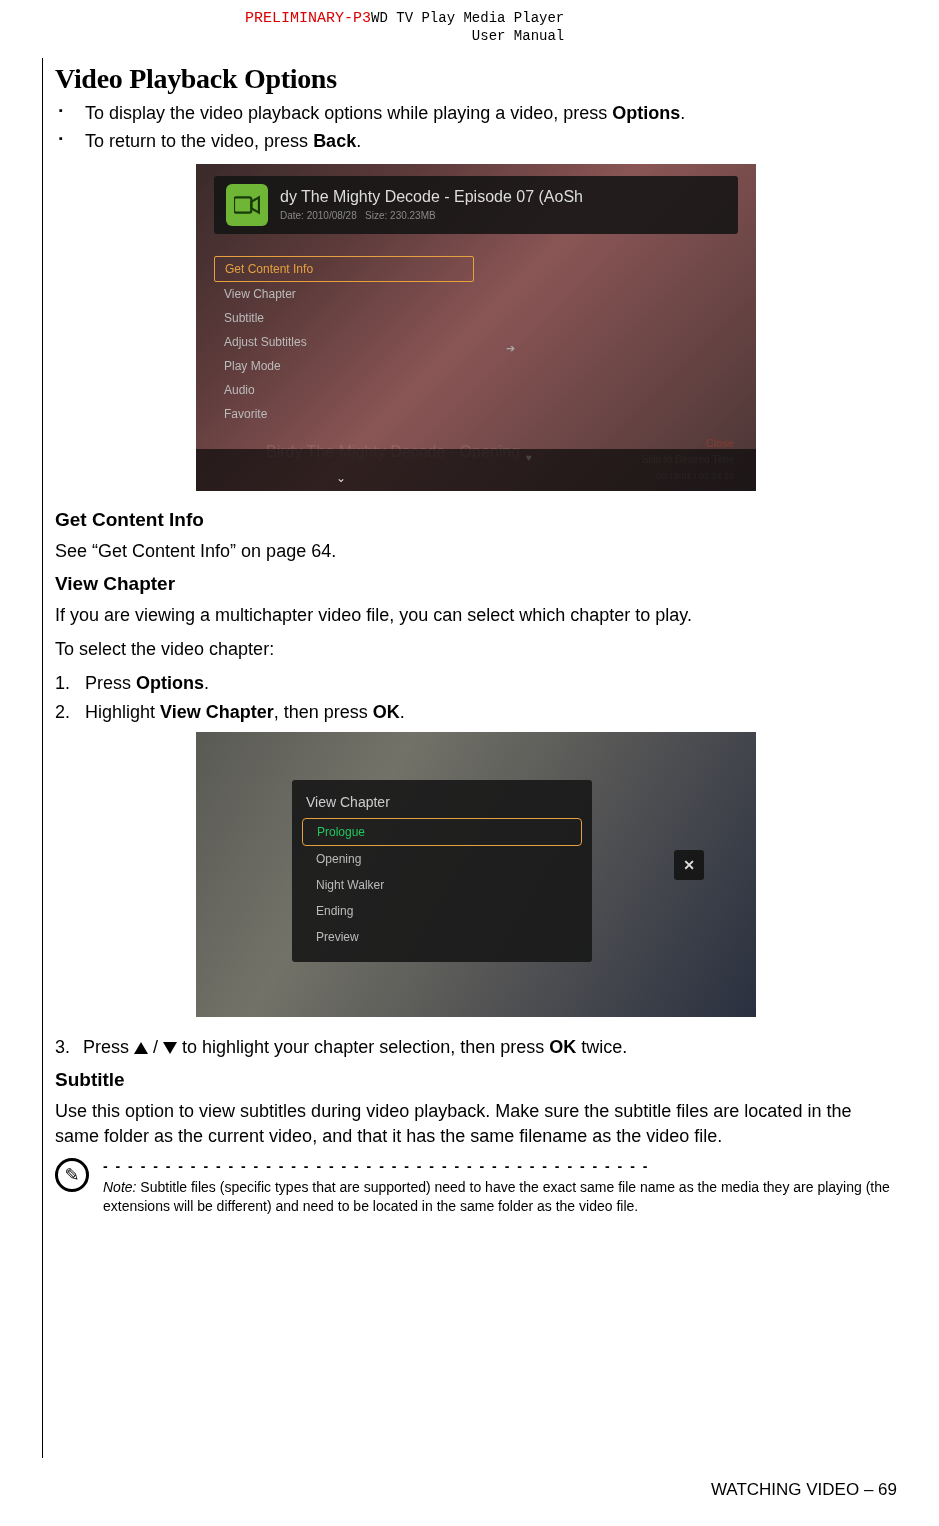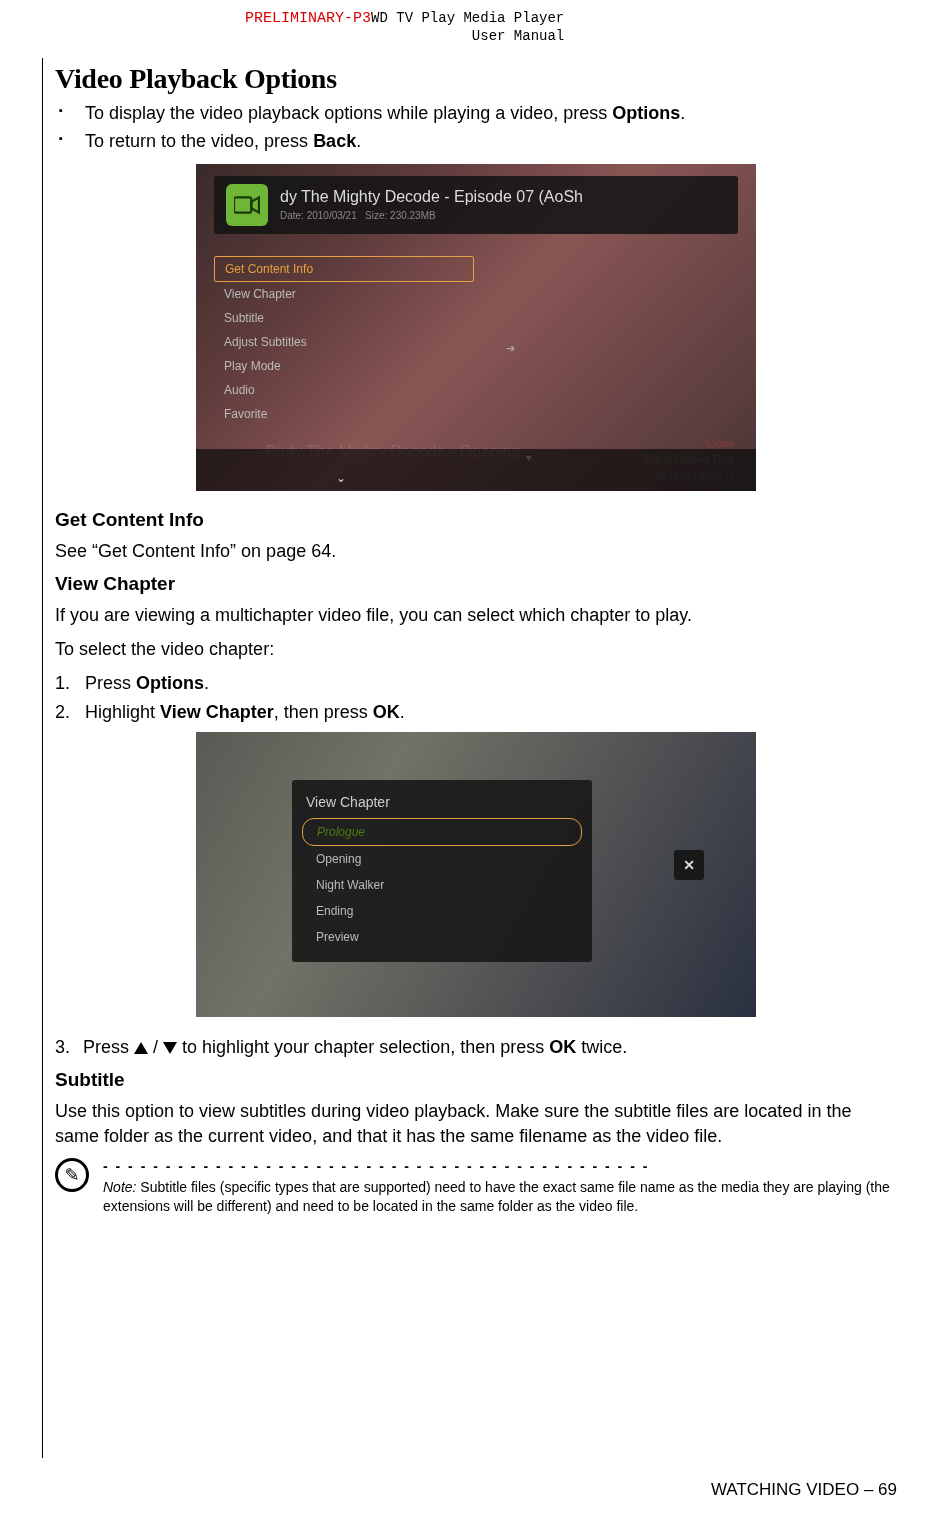--- a/index.html
+++ b/index.html
@@ -198,23 +198,22 @@
       padding: 4px 14px 8px 14px;
     }
     .shot2-item {
       font-size: 12px;
       color: #bbb;
       padding: 6px 14px;
       margin: 0 10px;
     }
     .shot2-item.sel {
       border: 1px solid #e6a040;
-      color: #4d7c0f;
-      border-radius: 12px;
-      font-style: italic;
+      color: #22c55e;
+      border-radius: 4px;
     }
     .shot2-close {
       position: absolute;
       right: 52px; top: 118px;
       width: 30px; height: 30px;
       background: rgba(20,20,20,0.9);
       border-radius: 3px;
       color: #ddd;
       display: flex; align-items: center; justify-content: center;
       font-size: 14px; font-weight: bold;
@@ -295,21 +294,21 @@
       <div class="shot1-topbar">
         <div class="cam-icon">
           <svg viewBox="0 0 24 18">
               <rect x="0" y="2" width="16" height="14" rx="2" fill="none" stroke="#1a3a0a" stroke-width="2"></rect>
               <path d="M16 6 L23 2 L23 16 L16 12 Z" fill="none" stroke="#1a3a0a" stroke-width="2"></path>
             </svg>
         </div>
         <div class="shot1-titleblock">
           <div class="shot1-title">dy The Mighty Decode - Episode 07 (AoSh</div>
           <div class="shot1-meta">
-            <span>Date: 2010/03/21</span>&nbsp;&nbsp;&nbsp;<span>Size: 230.23MB</span>
+            <span>Date: 2010/08/28</span>&nbsp;&nbsp;&nbsp;<span>Size: 230.23MB</span>
           </div>
         </div>
       </div>
       <div class="shot1-menu">
         <div class="shot1-item sel">Get Content Info</div>
         <div class="shot1-item">View Chapter</div>
         <div class="shot1-item">Subtitle</div>
         <div class="shot1-item">Adjust Subtitles</div>
         <div class="shot1-item">Play Mode</div>
         <div class="shot1-item">Audio</div>

